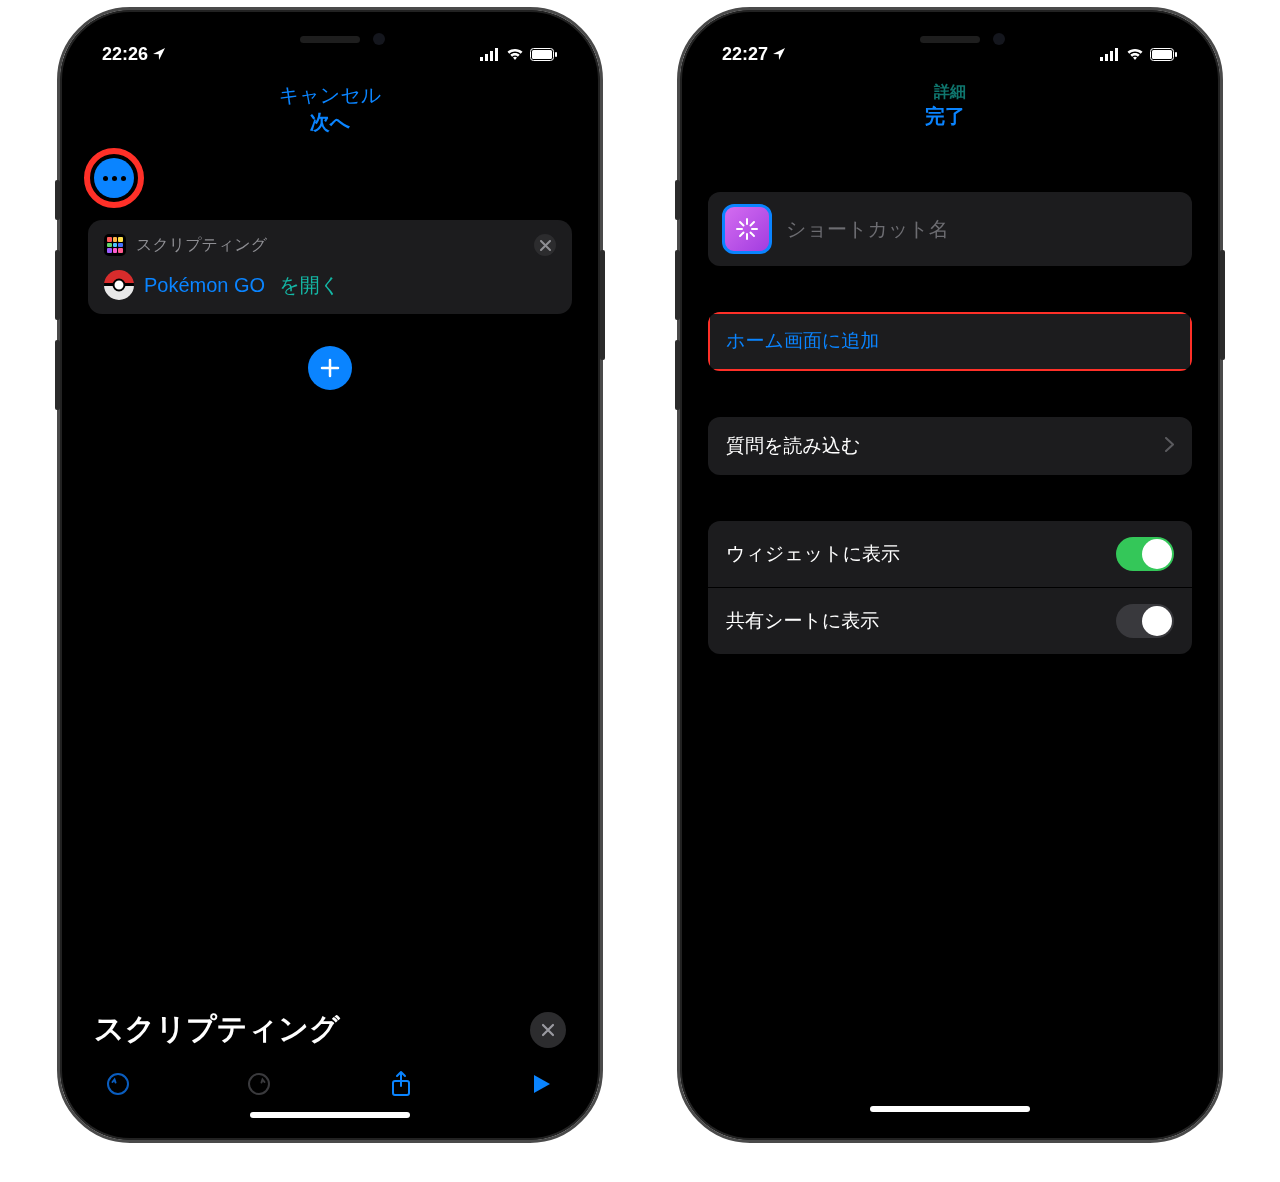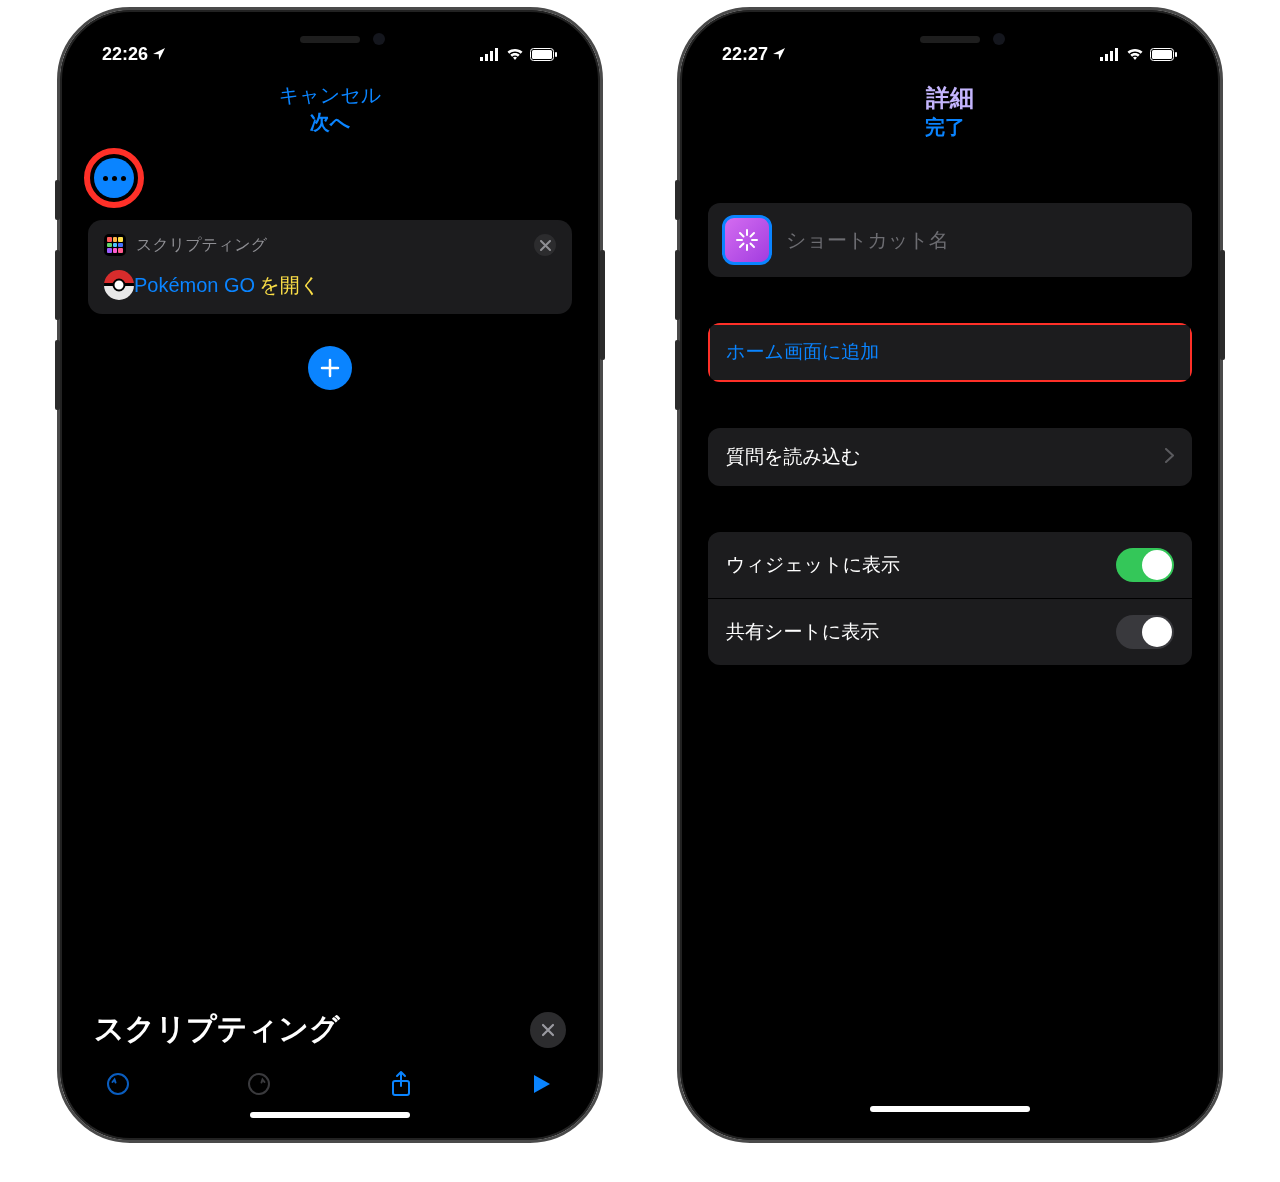--- a/index.html
+++ b/index.html
@@ -60,21 +60,21 @@
     color: #fff; font-size: 18px; font-weight: 600;
   }
   .status-left { display: flex; align-items: center; gap: 4px; }
   .status-right { display: flex; align-items: center; gap: 6px; }
   .sb-icon { display: inline-flex; }
   .nav-bar {
     display: flex; justify-content: space-between; align-items: center;
     padding: 10px 22px 6px;
     color: #0a84ff; font-size: 20px; flex-direction: column;
   }
-  .nav-bar .center { color: #c4b5fd; font-size: 24px; font-weight: 600; flex: 1; text-align: center; }
+  .nav-bar .center { color: #0f766e; font-size: 16px; font-weight: 600; flex: 1; text-align: center; }
   .nav-bar .right { font-weight: 600; }
   .title-row {
     display: flex; align-items: center; justify-content: space-between;
     padding: 16px 22px 14px;
   }
   .page-title { color: #fff; font-size: 38px; font-weight: 700; letter-spacing: 0; }
   .more-circle {
     width: 40px; height: 40px; border-radius: 50%;
     background: #0a84ff; display: flex; align-items: center; justify-content: center;
     position: relative;
@@ -91,33 +91,33 @@
   }
   .card-header { display: flex; align-items: center; gap: 10px; }
   .scripting-icon {
     width: 22px; height: 22px; border-radius: 5px;
     display: grid; grid-template-columns: repeat(3,1fr); grid-template-rows: repeat(3,1fr);
     gap: 1px; padding: 3px; background: #000;
   }
   .scripting-icon span { border-radius: 1px; }
   .card-label { color: #8e8e93; font-size: 16px; flex: 1; }
   .card-close { width: 22px; height: 22px; background: #2c2c2e; border-radius: 50%; display:flex;align-items:center;justify-content:center; }
-  .action-row { display: flex; align-items: center; margin-top: 14px; }
+  .action-row { display: flex; align-items: center; gap: 10px; margin-top: 14px; }
   .pokeball {
     width: 30px; height: 30px; border-radius: 50%;
     background: linear-gradient(#d82c2c 0 45%, #000 45% 55%, #e8e8e8 55% 100%);
     position: relative;
   }
   .pokeball::after {
     content: ""; position: absolute; top: 50%; left: 50%;
     width: 9px; height: 9px; background: #fff; border: 2px solid #000;
     border-radius: 50%; transform: translate(-50%,-50%);
   }
   .action-app { color: #0a84ff; font-size: 20px; font-weight: 500; }
-  .action-verb { color: #fde047; font-size: 20px; margin-left: 4px; }
+  .action-verb { color: #14b8a6; font-size: 20px; margin-left: 4px; }
   .add-step {
     width: 44px; height: 44px; border-radius: 50%; background: #0a84ff;
     margin: 24px auto; display:flex;align-items:center;justify-content:center;
     color: #fff; font-size: 28px; font-weight: 300;
   }
   .flex-spacer { flex: 1; }
   .search-row {
     display:flex; align-items:center; justify-content:space-between;
     padding: 0 22px 4px; color:#fff;
   }

